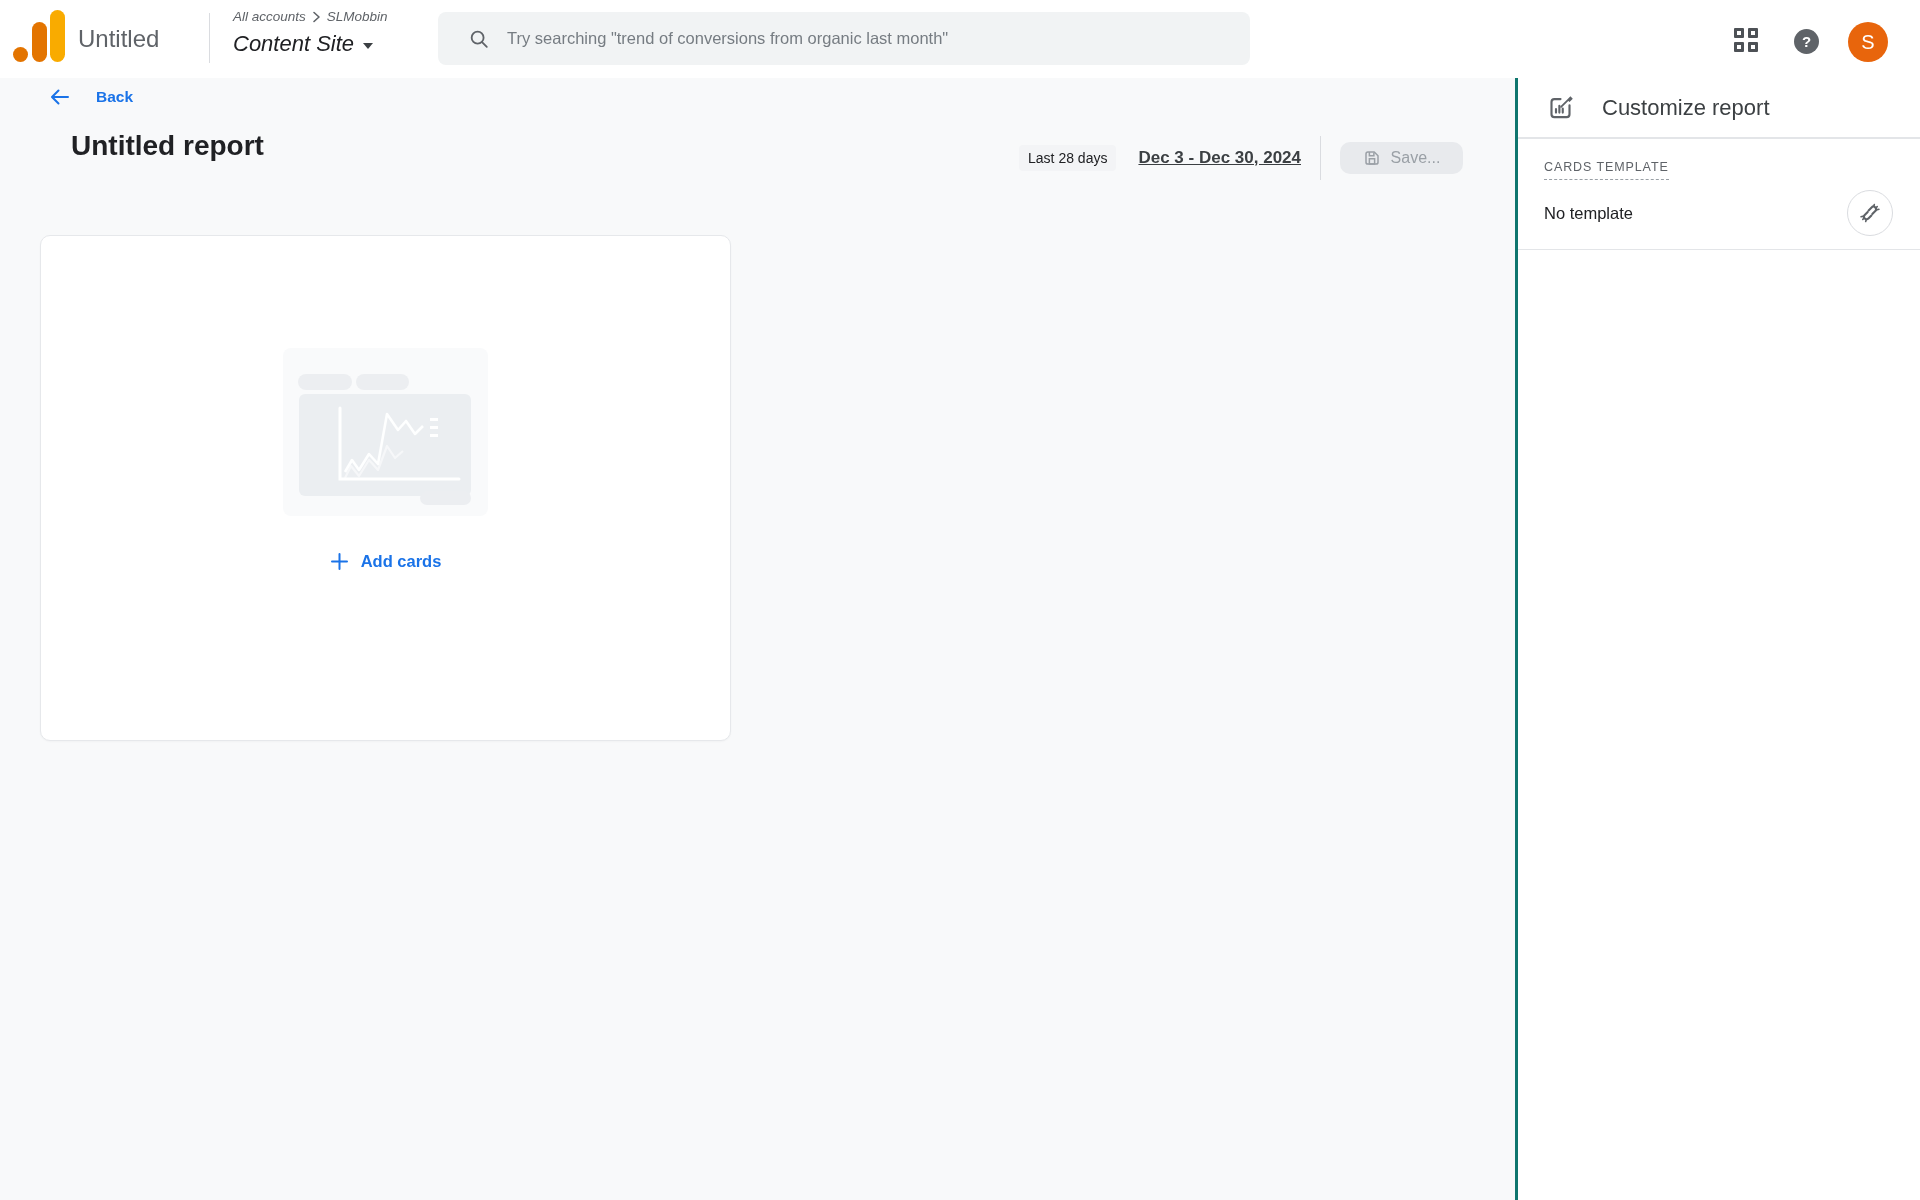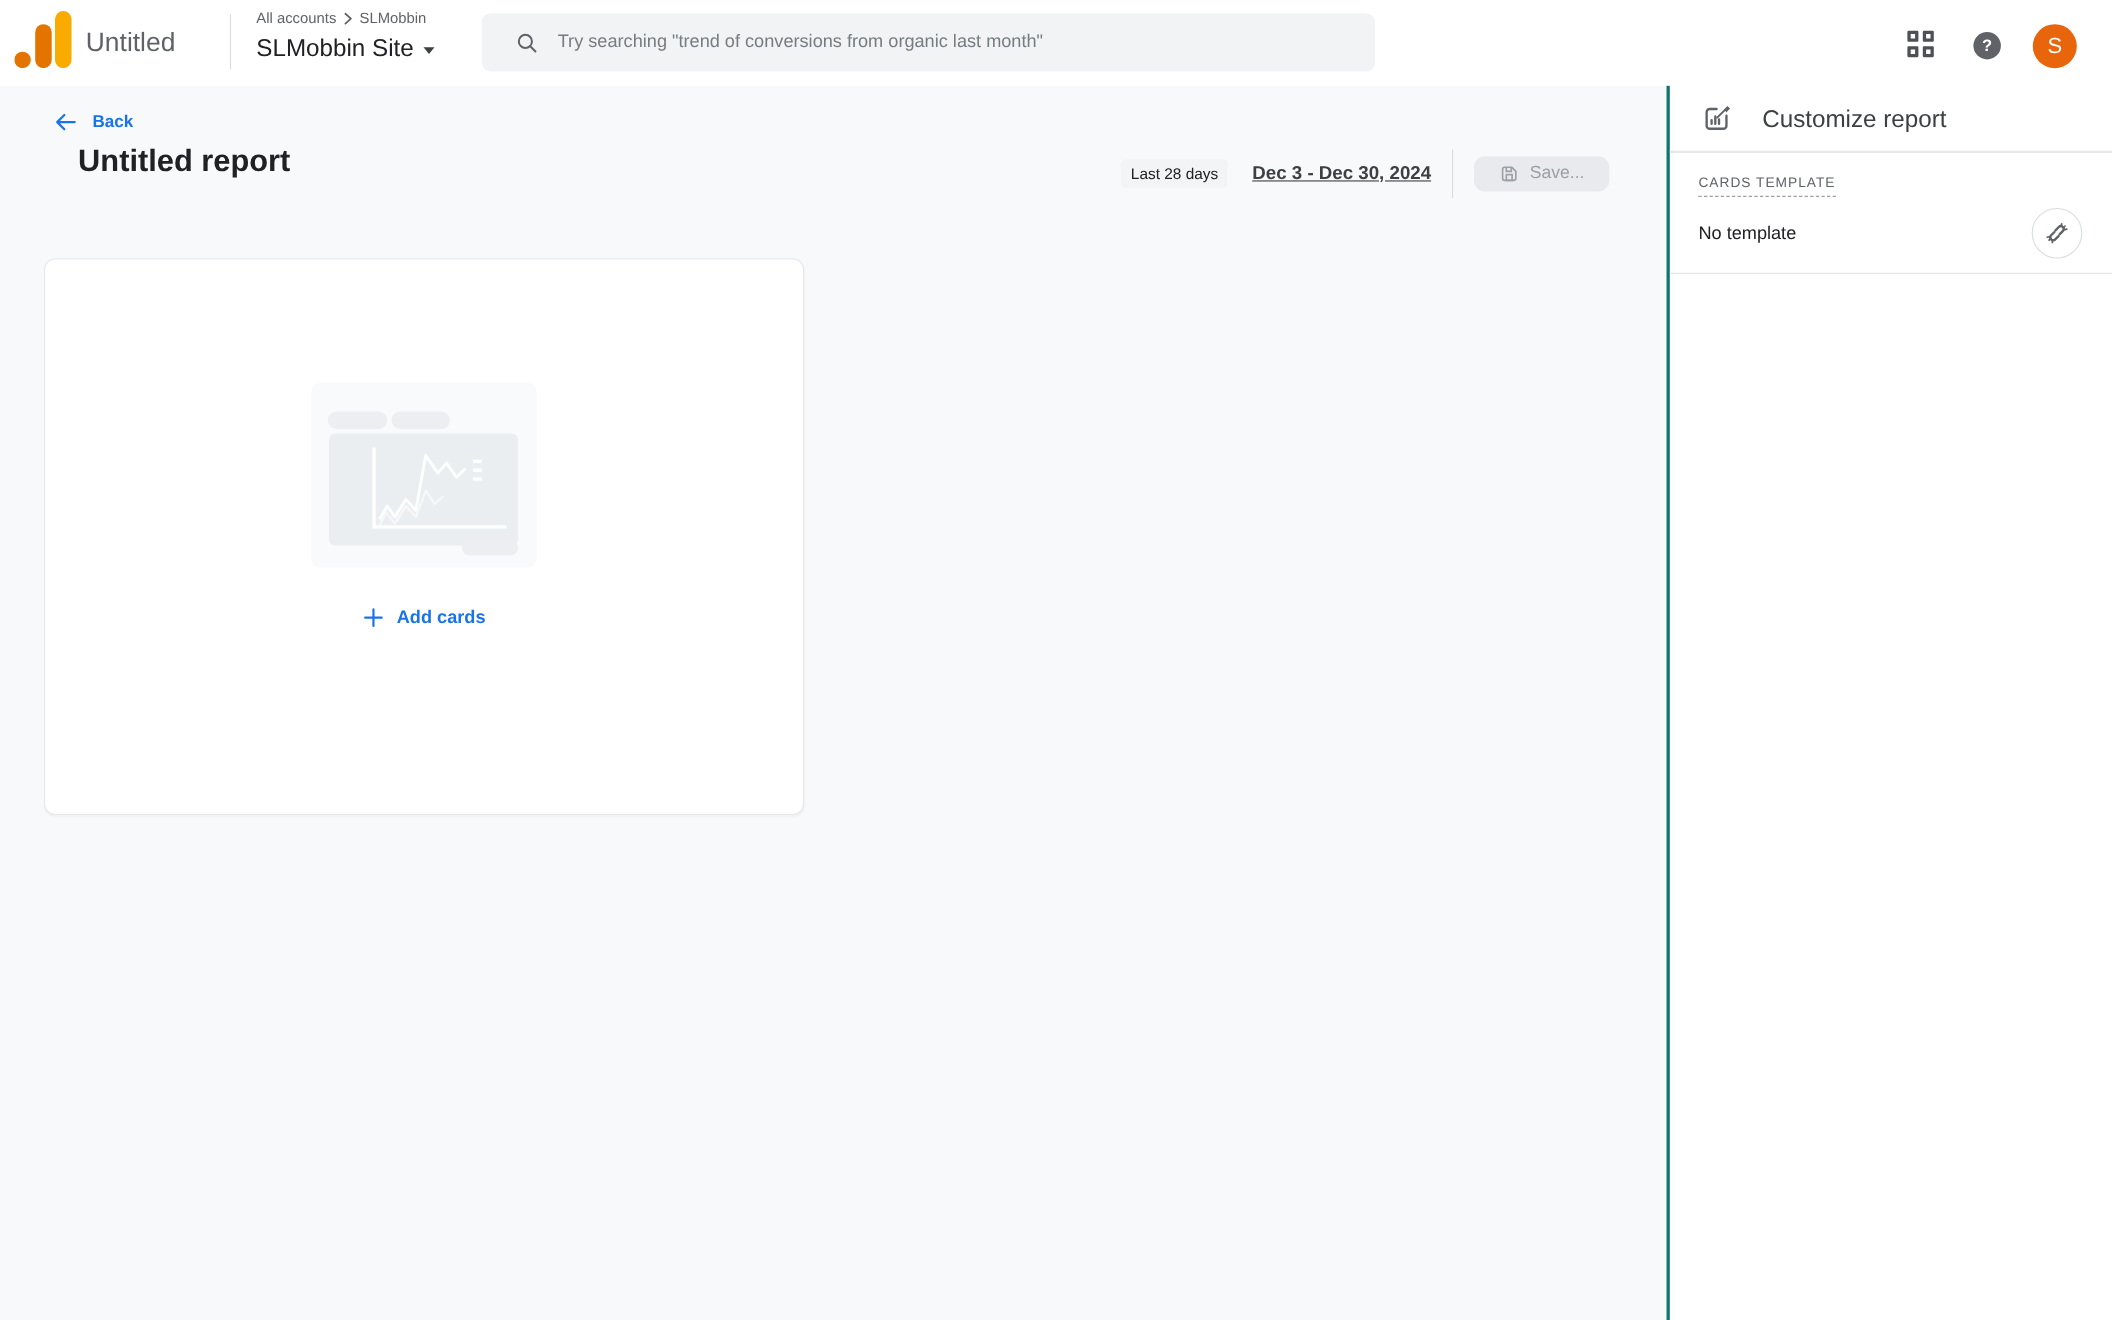--- a/index.html
+++ b/index.html
@@ -5,21 +5,21 @@
   * { margin:0; padding:0; box-sizing:border-box; }
   html,body { width:1920px; height:1200px; overflow:hidden; background:#fff;
     font-family:"Liberation Sans", sans-serif; }
   #app { position:relative; width:1920px; height:1200px; background:#fff; }
 
   
   .topbar { position:absolute; left:0; top:0; width:1920px; height:78px; background:#fff; }
   .ga-logo { position:absolute; left:13px; top:10px; }
   .product-name { position:absolute; left:78px; top:24px; font-size:24px; line-height:30px; color:#5f6368; }
   .topbar-divider { position:absolute; left:209px; top:13px; width:1px; height:50px; background:#dadce0; }
-  .crumb-block { position:absolute; left:233px; top:8px; }
+  .crumb-block { position:absolute; left:233px; top:8px;font-style:italic; }
   .crumb-row { display:flex; align-items:center; gap:6px; font-size:13.5px; color:#5f6368; line-height:18px; }
   .crumb-sep svg { display:block; }
   .property-row { display:flex; align-items:center; gap:9px; margin-top:3px; }
   .property-name { font-size:22px; color:#202124; line-height:30px; }
   .caret { width:0; height:0; border-left:5px solid transparent; border-right:5px solid transparent;
     border-top:6px solid #3c4043; margin-top:3px; }
   .searchbar { position:absolute; left:438px; top:12px; width:812px; height:53px; background:#f1f3f4;
     border-radius:8px; display:flex; align-items:center; padding-left:30px; }
   .searchbar input { flex:1; margin-left:17px; margin-right:20px; border:none; outline:none; background:transparent;
     font-size:16.5px; color:#3c4043; font-family:"Liberation Sans", sans-serif; }
@@ -28,21 +28,21 @@
     display:grid; grid-template-columns:10px 10px; grid-template-rows:10px 10px; gap:4px; cursor:pointer; }
   .apps-grid span { border:3px solid #4d5156; border-radius:1px; background:#fff; }
   .help-btn { position:absolute; left:1794px; top:29px; width:25px; height:25px; border-radius:50%;
     background:#5f6368; color:#fff; font-size:15px; font-weight:bold; display:flex; align-items:center;
     justify-content:center; cursor:pointer; }
   .avatar { position:absolute; left:1848px; top:22px; width:40px; height:40px; border-radius:50%;
     color:#fff; font-size:20px; display:flex; align-items:center; justify-content:center; cursor:pointer; }
 
   
   .content { position:absolute; left:0; top:78px; width:1515px; height:1122px; background:#f8f9fa; }
-  .back-row { position:absolute; left:50px; top:24px; display:flex; align-items:center; gap:15px;
+  .back-row { position:absolute; left:50px; top:10px; display:flex; align-items:center; gap:27px;
     font-size:15.5px; font-weight:bold; cursor:pointer; }
   .report-title { position:absolute; left:49px; top:50px; font-size:28px; color:#202124; line-height:36px;margin-left:22px; }
   .date-row { position:absolute; top:57px; right:52px; height:46px; display:flex; align-items:center; }
   .date-preset { font-size:14px; color:#202124; background:#f3f4f6; padding:5px 9px; border-radius:4px; }
   .date-range { margin-left:22px; font-size:17px; font-weight:bold; color:#3c4043;text-decoration:underline; }
   .date-save-sep { width:1px; height:44px; background:#dadce0; margin:0 19px; }
   .save-btn { width:123px; height:32px; background:#e8eaed; border:none; border-radius:10px; display:flex;
     align-items:center; justify-content:center; gap:10px; color:#9aa0a6; font-size:16px;
     font-family:"Liberation Sans", sans-serif; cursor:default; }
 
@@ -93,21 +93,21 @@
       <div class="crumb-row">
         <span>All accounts</span>
         <span class="crumb-sep">
           <svg width="9" height="12" viewBox="0 0 9 12">
               <path d="M2 1.5 L7 6 L2 10.5" fill="none" stroke="#5f6368" stroke-width="1.6" stroke-linecap="round" stroke-linejoin="round"></path>
             </svg>
         </span>
         <span>SLMobbin</span>
       </div>
       <div class="property-row">
-        <span class="property-name">SLMobbin Site</span>
+        <span class="property-name">Content Site</span>
         <span class="caret"></span>
       </div>
     </div>
 
     <div class="searchbar">
       <svg width="22" height="22" viewBox="0 0 24 24">
         <circle cx="10.5" cy="10.5" r="6.5" fill="none" stroke="#5f6368" stroke-width="2"></circle>
         <path d="M15.3 15.3 L20.5 20.5" stroke="#5f6368" stroke-width="2" stroke-linecap="round"></path>
       </svg>
       <input type="text" placeholder="Try searching &quot;trend of conversions from organic last month&quot;" style="">

